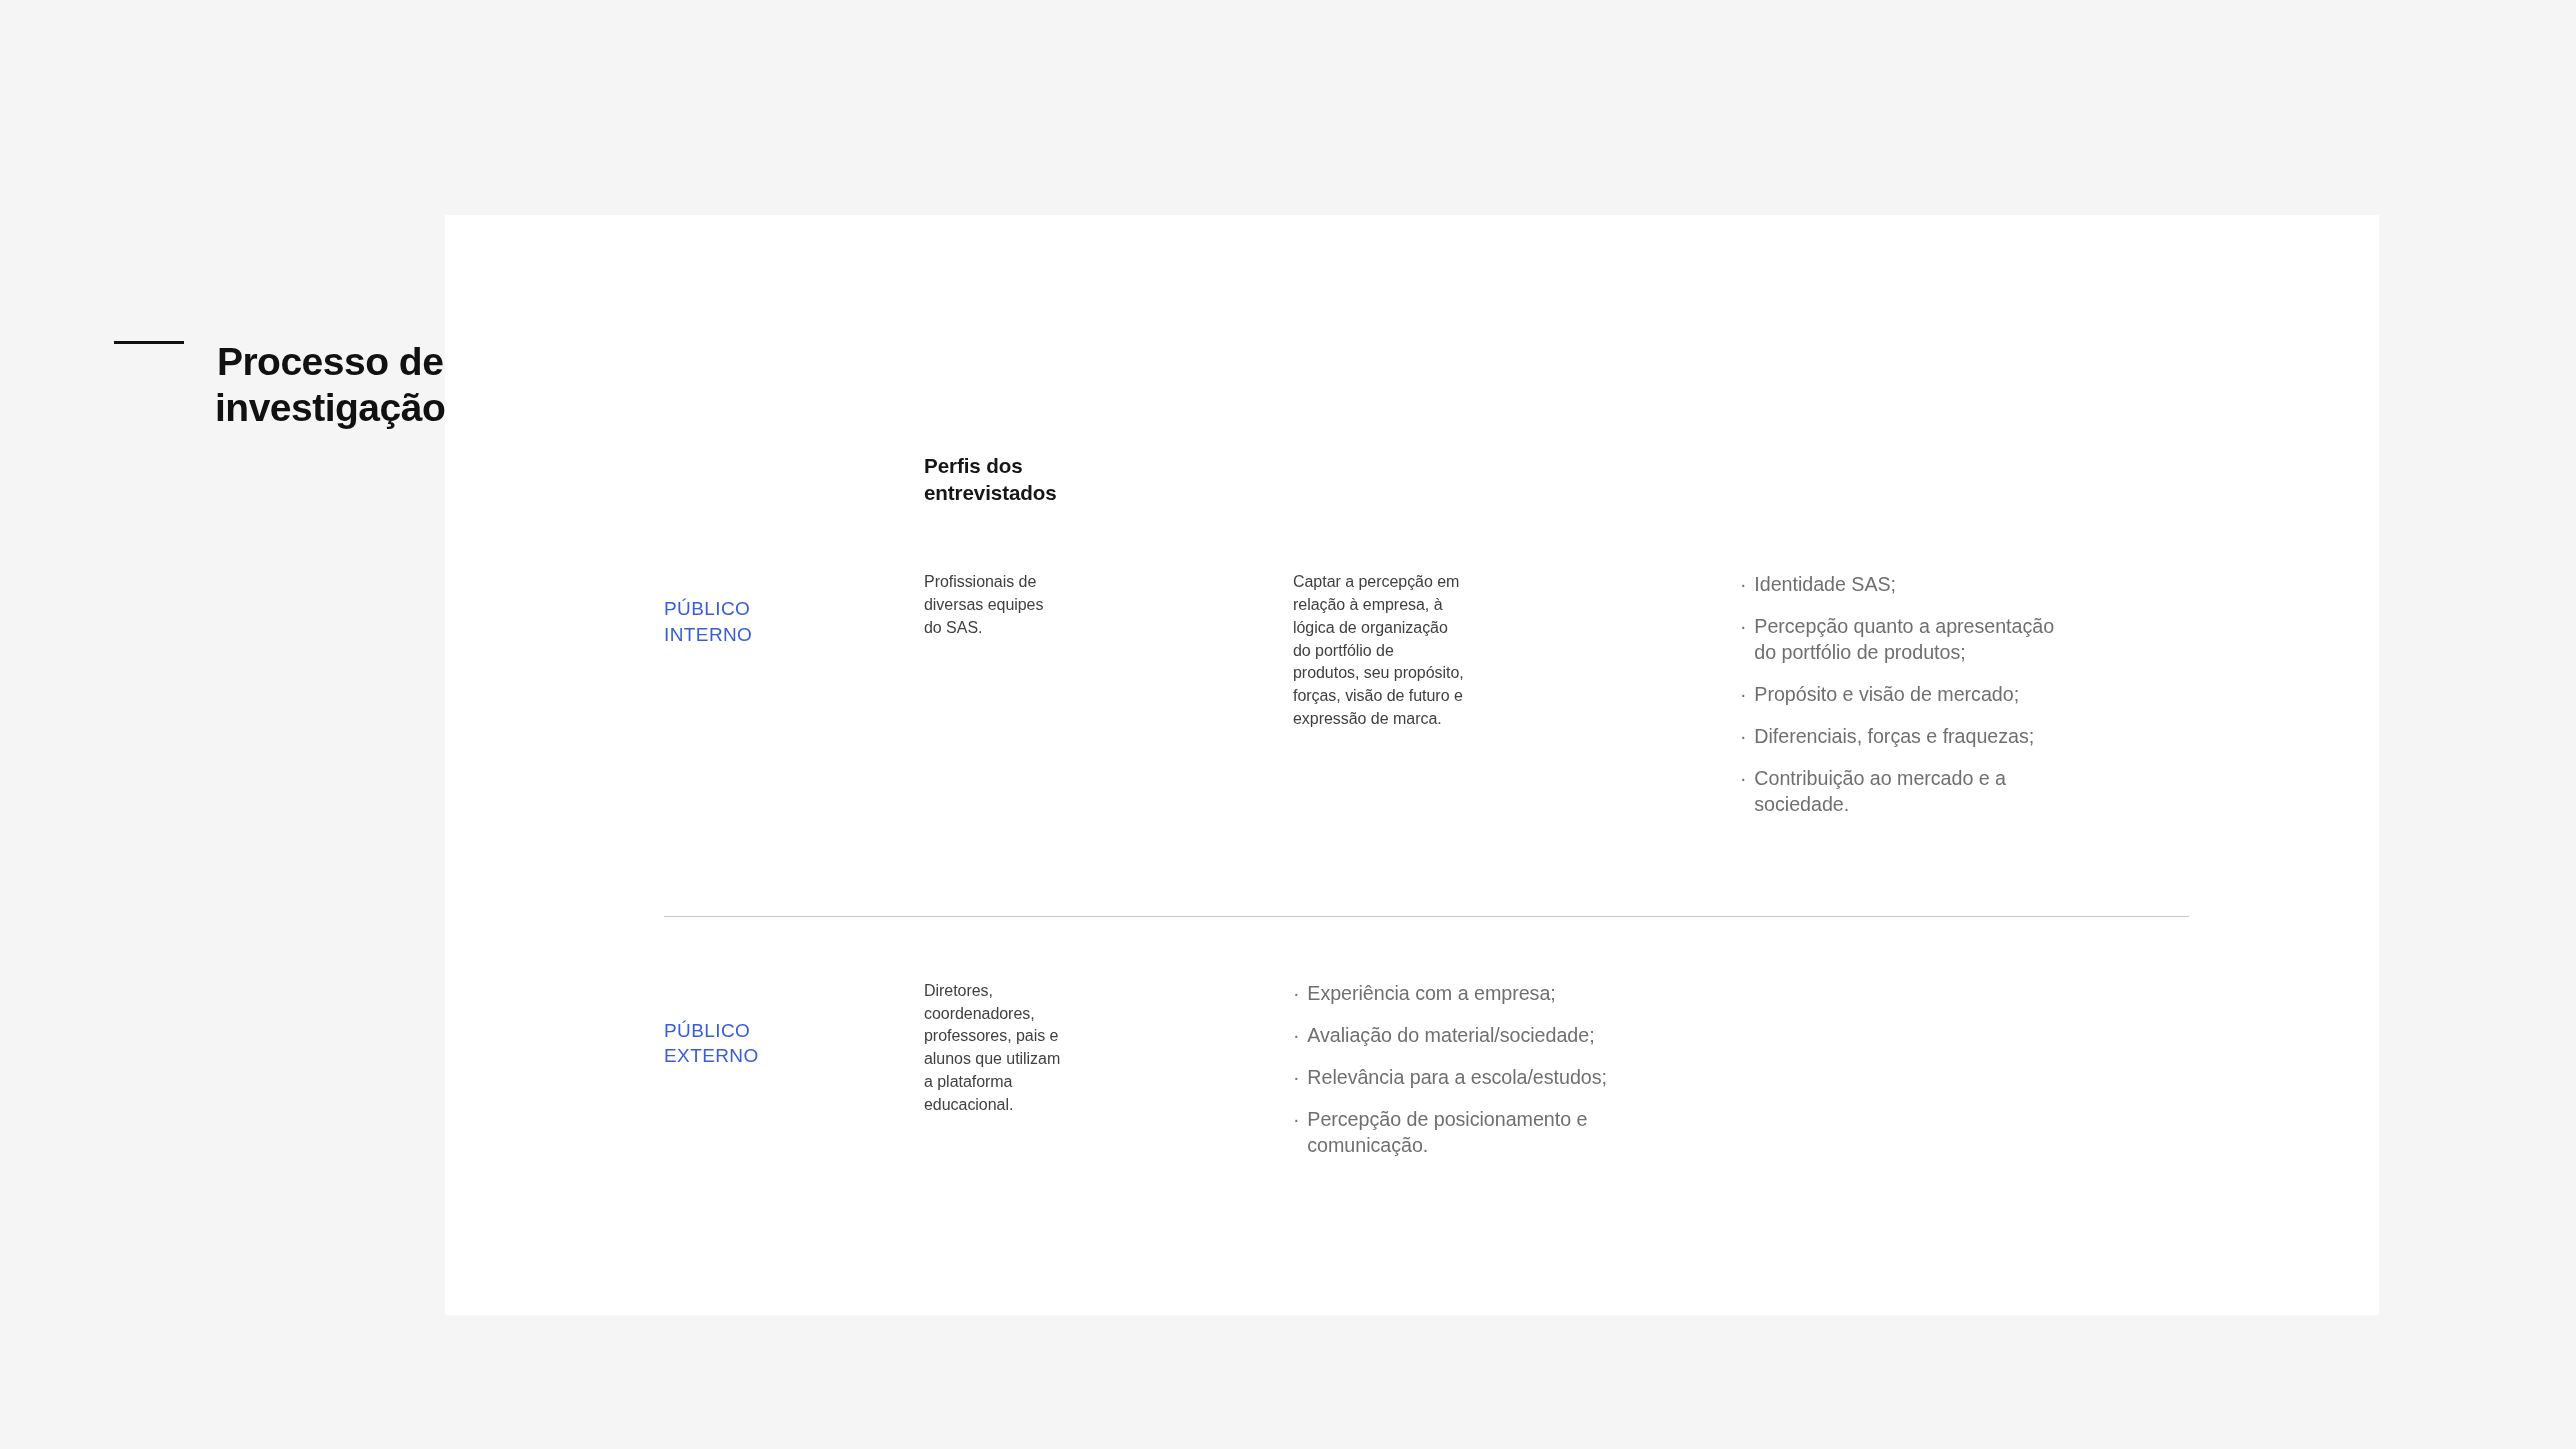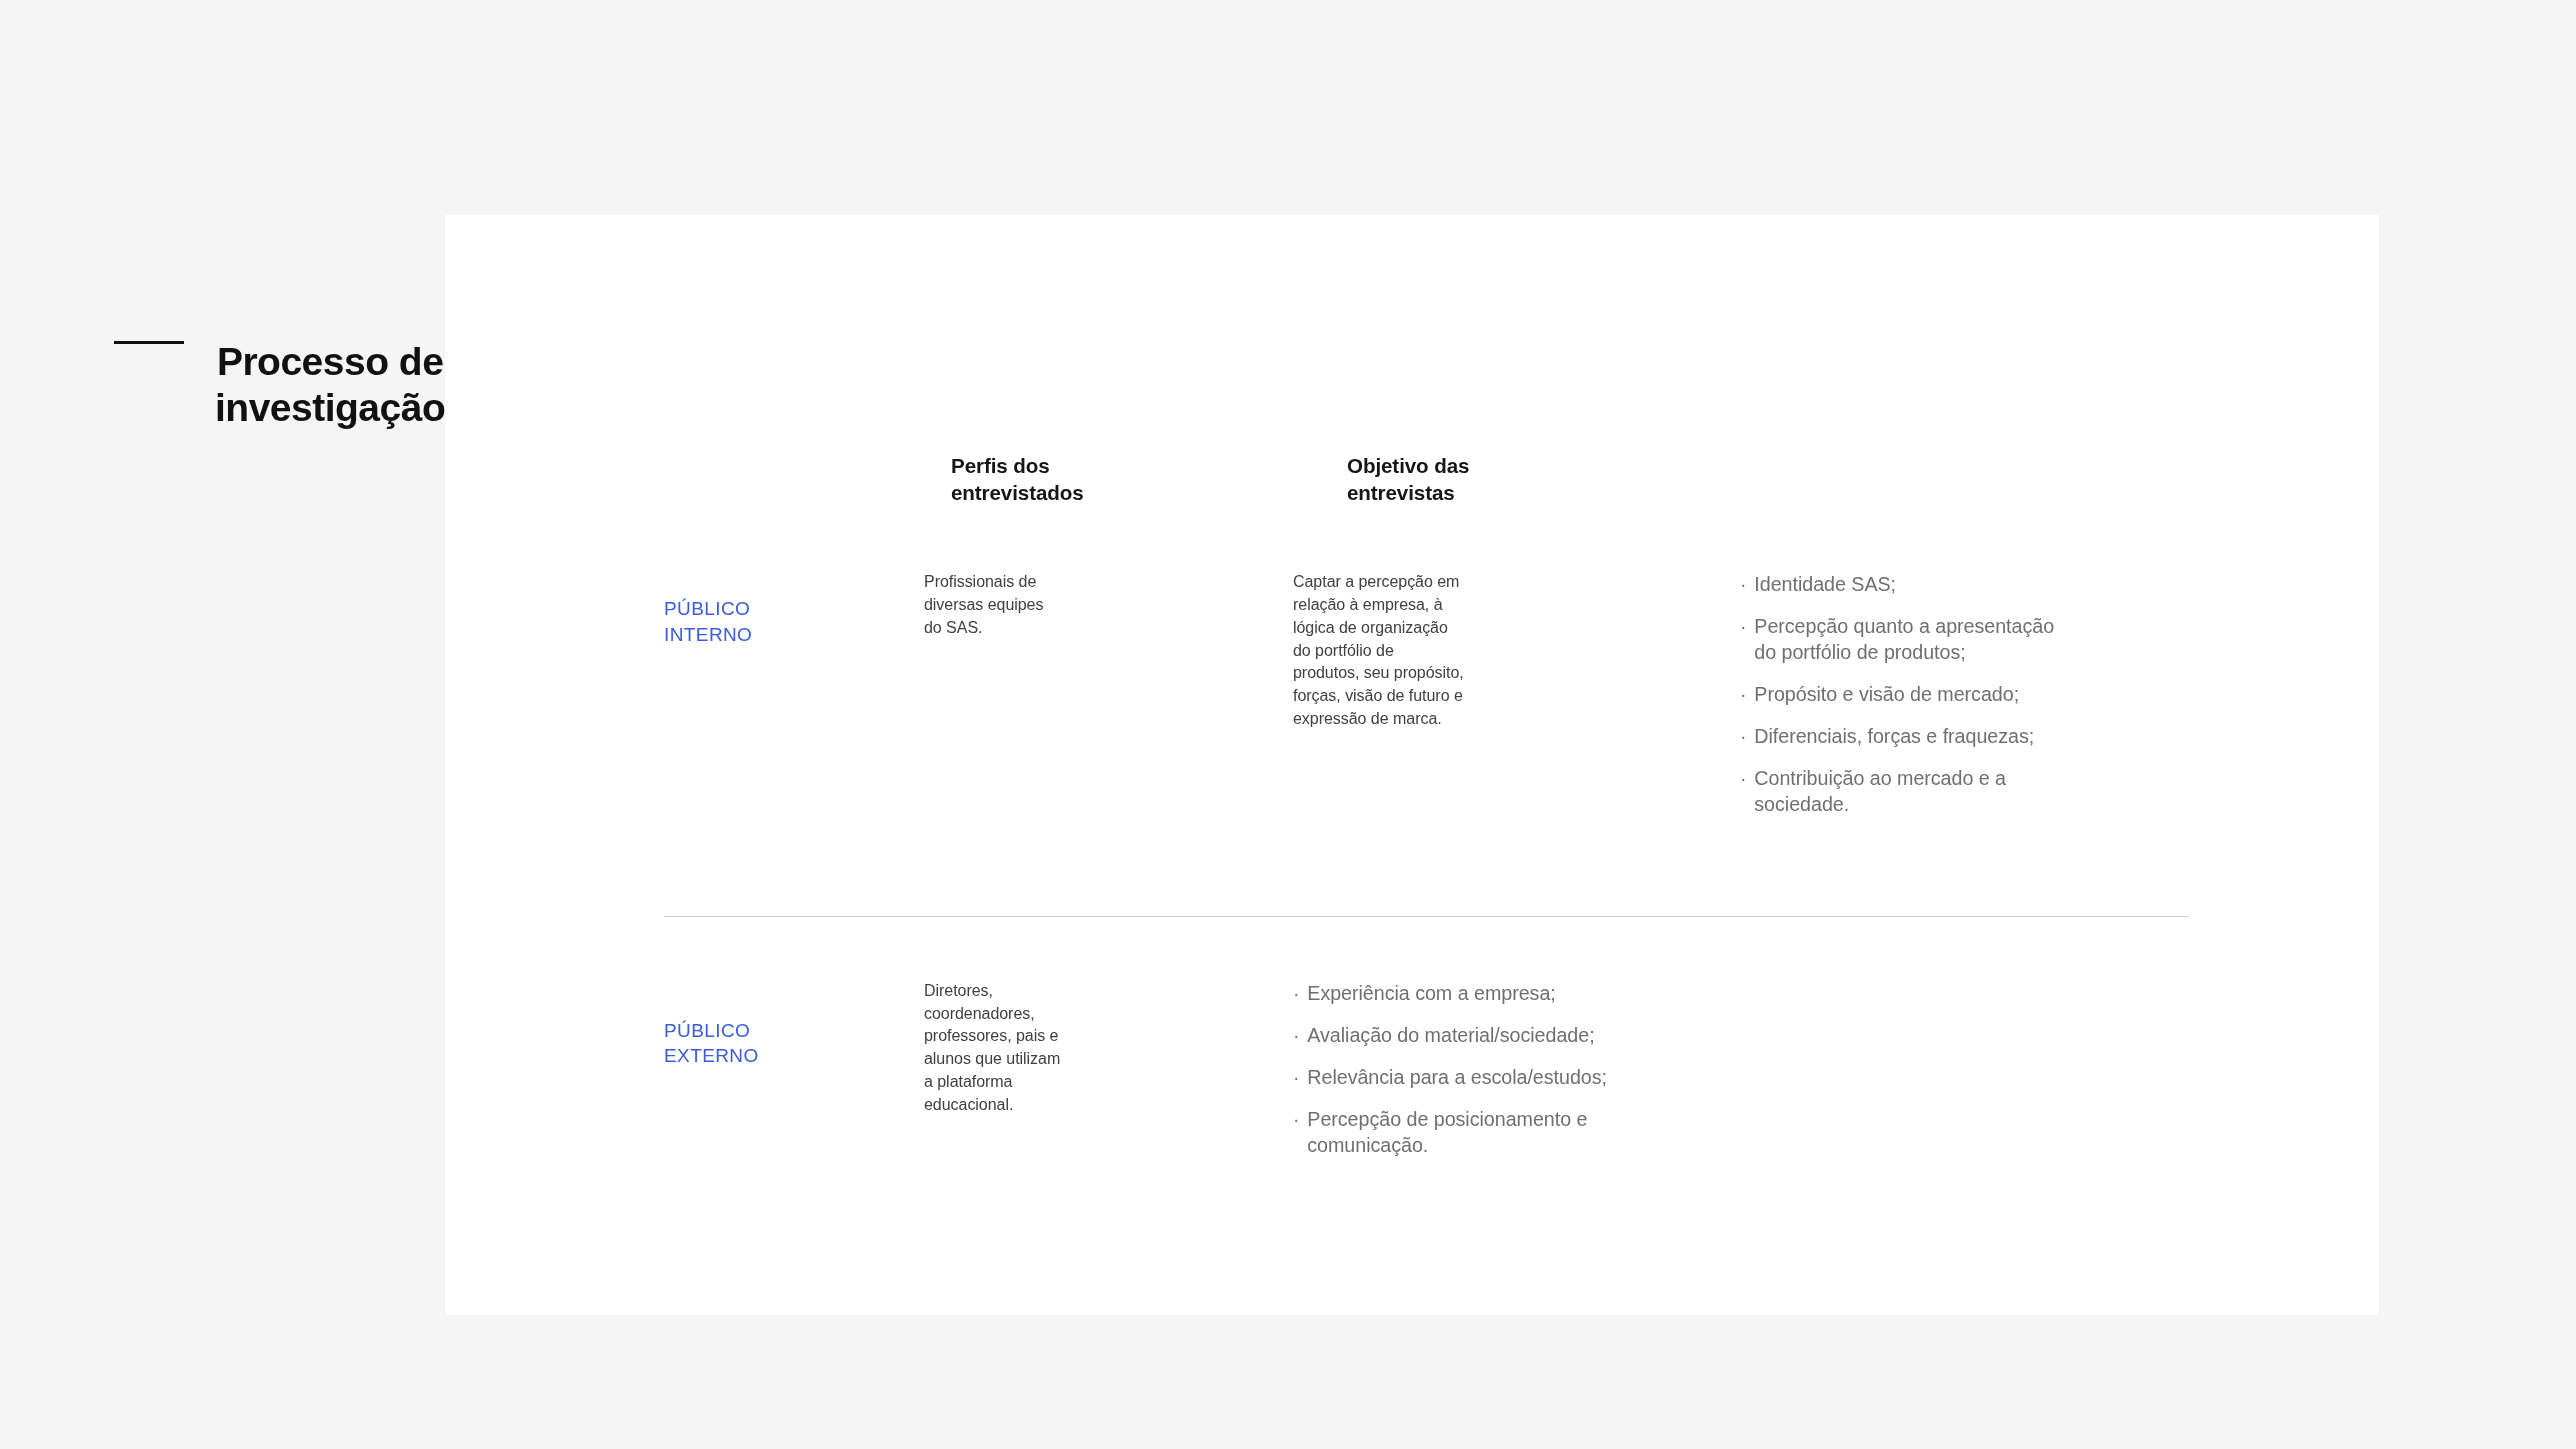--- a/index.html
+++ b/index.html
@@ -66,21 +66,21 @@
     align-items: flex-start;
   }
 
   
   .col-label  { width: 260px; flex: 0 0 260px; }
   .col-perfis { width: 369px; flex: 0 0 369px; }
   .col-objet  { width: 447px; flex: 0 0 447px; }
   .col-temas  { width: 448px; flex: 0 0 448px; }
 
   
-  .header-row { margin-bottom: 15px; gap: 27px; }
+  .header-row { margin-bottom: 15px; }
   .col-head {
     font-size: 20.6px;
     line-height: 1.32;
     font-weight: 700;
     color: #161616;
     letter-spacing: -0.1px;
     white-space: pre-line;
   }
 
   
@@ -152,24 +152,20 @@
 
   <div class="table">
 
     <div class="row header-row">
       <div class="col-label">
         <div class="col-head"></div>
       </div>
       <div class="col-perfis">
         <div class="col-head">Perfis dos
 entrevistados</div>
-      </div>
-      <div class="col-objet">
-        <div class="col-head">Objetivo das
-entrevistas</div>
       </div>
     </div>
 
     <div class="row body-row-1">
       <div class="col-label">
         <div class="public-label pad-internal">PÚBLICO
 INTERNO</div>
       </div>
       <div class="col-perfis">
         <div class="body-text">Profissionais de

